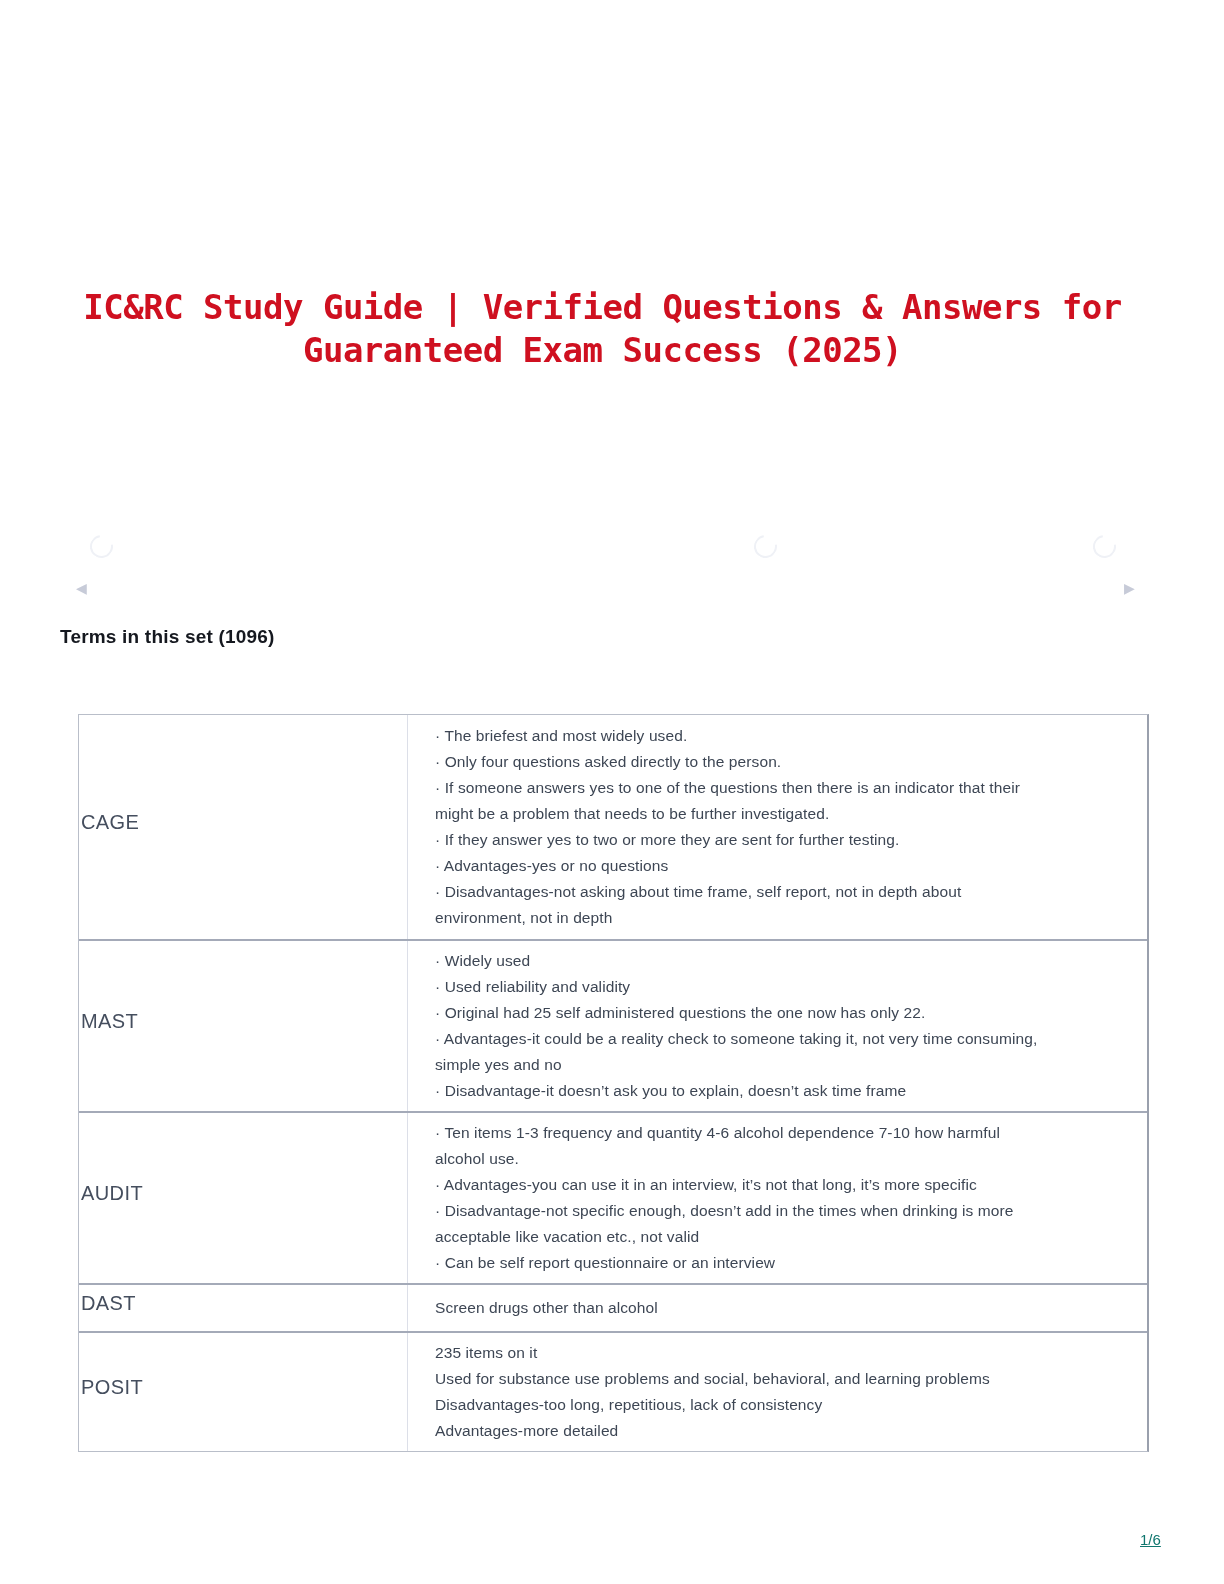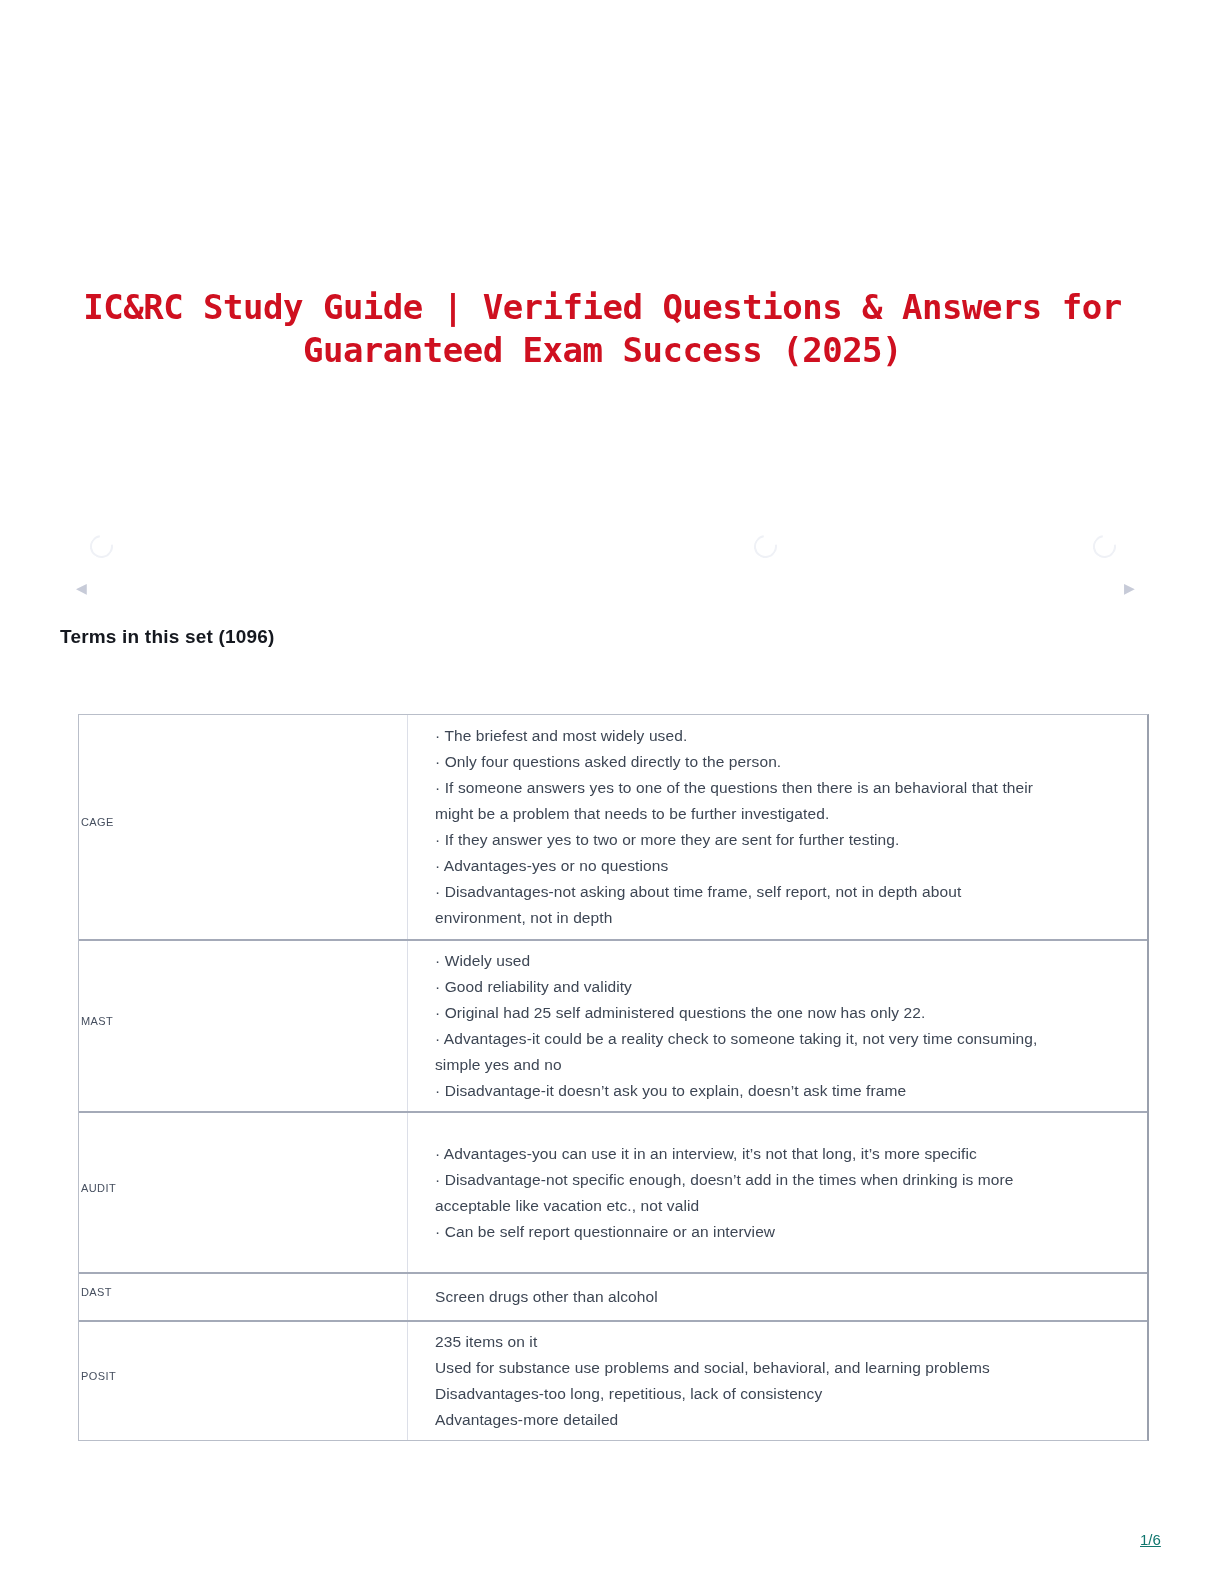--- a/index.html
+++ b/index.html
@@ -78,21 +78,21 @@
     align-items:stretch;
   }
   .trow + .trow { border-top:2px solid #a4aab8; }
   .tcell { display:flex; }
   .term-cell {
     width:329px;
     flex:0 0 329px;
     align-items:center;
     padding:6px 10px 16px 2px;
     border-right:1px solid #dcdfe8;
-    font-size:11px;
+    font-size:20px;
     letter-spacing:0.4px;
     color:#454e5e;
   }
   .def-cell {
     flex:1 1 auto;
     flex-direction:column;
     justify-content:center;
     padding:7px 74px 7px 27px;
   }
   .def-cell p {
@@ -127,39 +127,40 @@
   <button class="carousel-arrow arrow-right" style="color: rgb(199, 203, 216);">▶</button>
 
   <h2 class="terms-heading">Terms in this set (1096)</h2>
 
   <div class="terms-table" id="terms-table">
       <div class="trow" style="min-height: 224px;">
         <div class="tcell term-cell">CAGE</div>
         <div class="tcell def-cell">
           <p>· The briefest and most widely used.</p>
           <p>· Only four questions asked directly to the person.</p>
-          <p>· If someone answers yes to one of the questions then there is an behavioral that their might be a problem that needs to be further investigated.</p>
+          <p>· If someone answers yes to one of the questions then there is an indicator that their might be a problem that needs to be further investigated.</p>
           <p>· If they answer yes to two or more they are sent for further testing.</p>
           <p>· Advantages-yes or no questions</p>
           <p>· Disadvantages-not asking about time frame, self report, not in depth about environment, not in depth</p>
         </div>
       </div>
       <div class="trow" style="min-height: 165px;">
         <div class="tcell term-cell">MAST</div>
         <div class="tcell def-cell">
           <p>· Widely used</p>
-          <p>· Good reliability and validity</p>
+          <p>· Used reliability and validity</p>
           <p>· Original had 25 self administered questions the one now has only 22.</p>
           <p>· Advantages-it could be a reality check to someone taking it, not very time consuming, simple yes and no</p>
           <p>· Disadvantage-it doesn’t ask you to explain, doesn’t ask time frame</p>
         </div>
       </div>
       <div class="trow" style="min-height: 161px;">
         <div class="tcell term-cell">AUDIT</div>
         <div class="tcell def-cell">
+          <p>· Ten items 1-3 frequency and quantity 4-6 alcohol dependence 7-10 how harmful alcohol use.</p>
           <p>· Advantages-you can use it in an interview, it’s not that long, it’s more specific</p>
           <p>· Disadvantage-not specific enough, doesn’t add in the times when drinking is more acceptable like vacation etc., not valid</p>
           <p>· Can be self report questionnaire or an interview</p>
         </div>
       </div>
       <div class="trow" style="min-height: 48px;">
         <div class="tcell term-cell">DAST</div>
         <div class="tcell def-cell">
           <p>Screen drugs other than alcohol</p>
         </div>

